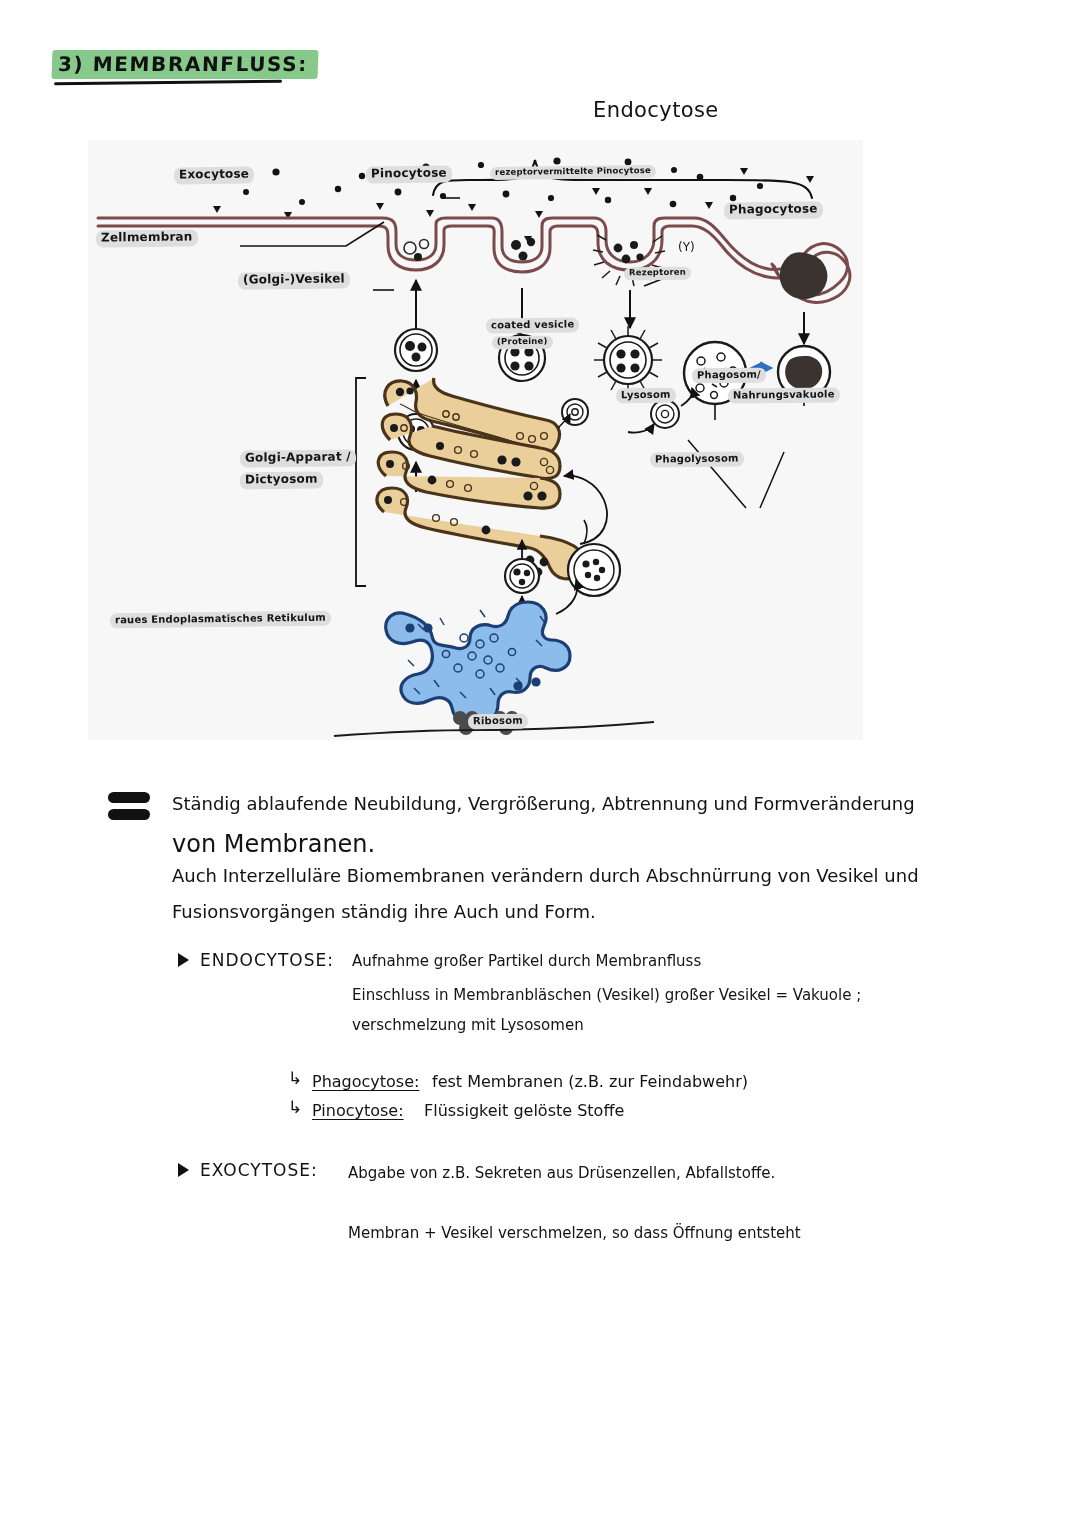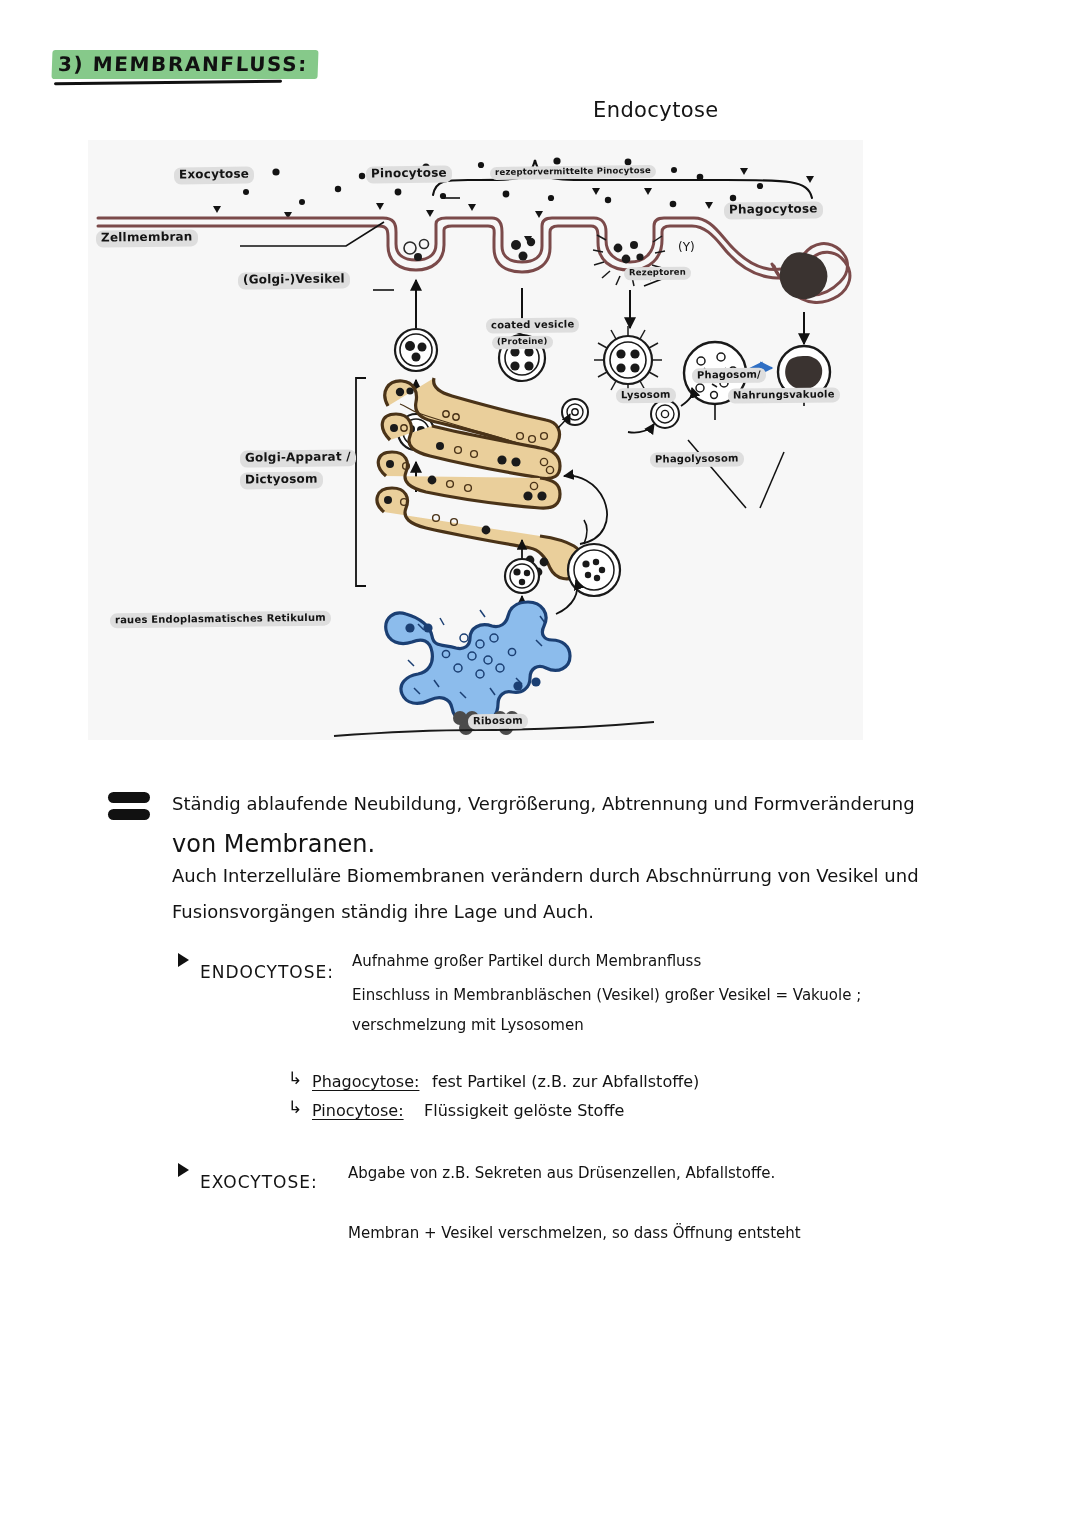--- a/index.html
+++ b/index.html
@@ -113,21 +113,21 @@
     border-top: 7px solid transparent;
     border-bottom: 7px solid transparent;
   }
   .hook {
     position: absolute;
     font-size: 17px;
     color: #111;
     font-family: "DejaVu Sans", sans-serif;
   }
   .u { text-decoration: underline; text-underline-offset: 3px; }
-  .cap { letter-spacing: 1px; margin-top: 12px; }
+  .cap { letter-spacing: 1px; }
 </style>
 </head>
 <body>
 
 <div class="title-wrap">
   <span class="title-hl">3) MEMBRANFLUSS:</span>
   <span class="title-underline"></span>
 </div>
 
 <div class="figure">
@@ -512,31 +512,31 @@
 </div>
 
 <div class="eq-bullet">
   <i></i>
     <i></i>
 </div>
 
 <div class="note" style="left:172px; top:790px; font-size:18px;">Ständig ablaufende Neubildung, Vergrößerung, Abtrennung und Formveränderung</div>
 <div class="note" style="left:172px; top:826px; font-size:24px;">von Membranen.</div>
 <div class="note" style="left:172px; top:862px; font-size:18px;">Auch Interzelluläre Biomembranen verändern durch Abschnürrung von Vesikel und</div>
-<div class="note" style="left:172px; top:898px; font-size:18px;">Fusionsvorgängen ständig ihre Lage und Auch.</div>
+<div class="note" style="left:172px; top:898px; font-size:18px;">Fusionsvorgängen ständig ihre Auch und Form.</div>
 
 <div class="arrow-bullet" style="left:178px; top:953px;"></div>
 <div class="note cap" style="left:200px; top:948px; font-size:17px;">ENDOCYTOSE:</div>
 <div class="note" style="left:352px; top:950px; font-size:15px;">Aufnahme großer Partikel durch Membranfluss</div>
 <div class="note" style="left:352px; top:984px; font-size:15px;">Einschluss in Membranbläschen (Vesikel) großer Vesikel = Vakuole ;</div>
 <div class="note" style="left:352px; top:1014px; font-size:15px;">verschmelzung mit Lysosomen</div>
 
 <div class="hook" style="left:288px; top:1068px;">↳</div>
 <div class="note u" style="left:312px; top:1070px; font-size:16px;">Phagocytose:</div>
-<div class="note" style="left:432px; top:1070px; font-size:16px;">fest Partikel (z.B. zur Abfallstoffe)</div>
+<div class="note" style="left:432px; top:1070px; font-size:16px;">fest Membranen (z.B. zur Feindabwehr)</div>
 
 <div class="hook" style="left:288px; top:1097px;">↳</div>
 <div class="note u" style="left:312px; top:1099px; font-size:16px;">Pinocytose:</div>
 <div class="note" style="left:424px; top:1099px; font-size:16px;">Flüssigkeit gelöste Stoffe</div>
 
 <div class="arrow-bullet" style="left:178px; top:1163px;"></div>
 <div class="note cap" style="left:200px; top:1158px; font-size:17px;">EXOCYTOSE:</div>
 <div class="note" style="left:348px; top:1162px; font-size:15px;">Abgabe von z.B. Sekreten aus Drüsenzellen, Abfallstoffe.</div>
 <div class="note" style="left:348px; top:1222px; font-size:15px;">Membran + Vesikel verschmelzen, so dass Öffnung entsteht</div>
 

